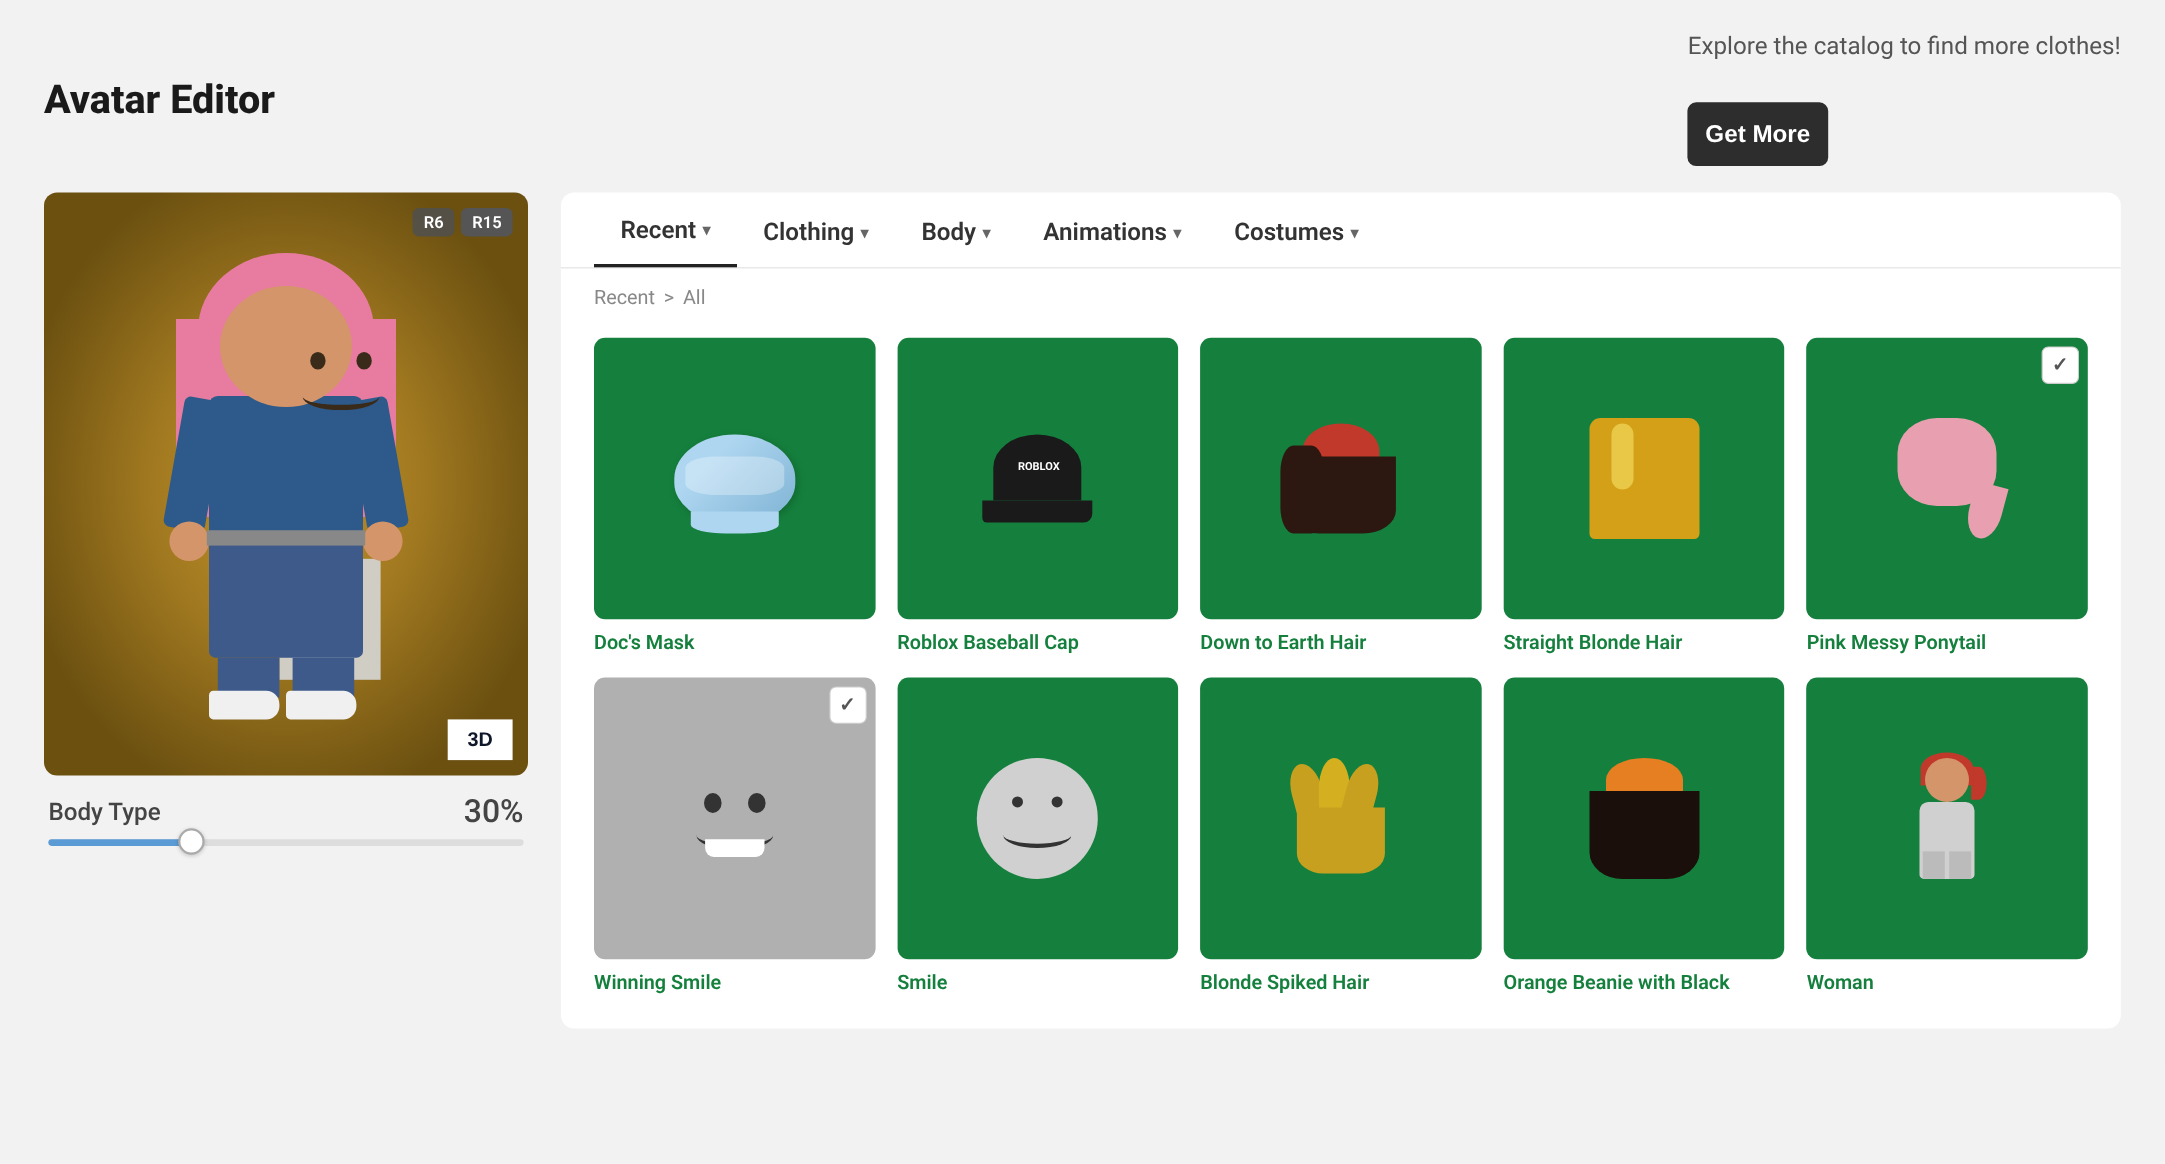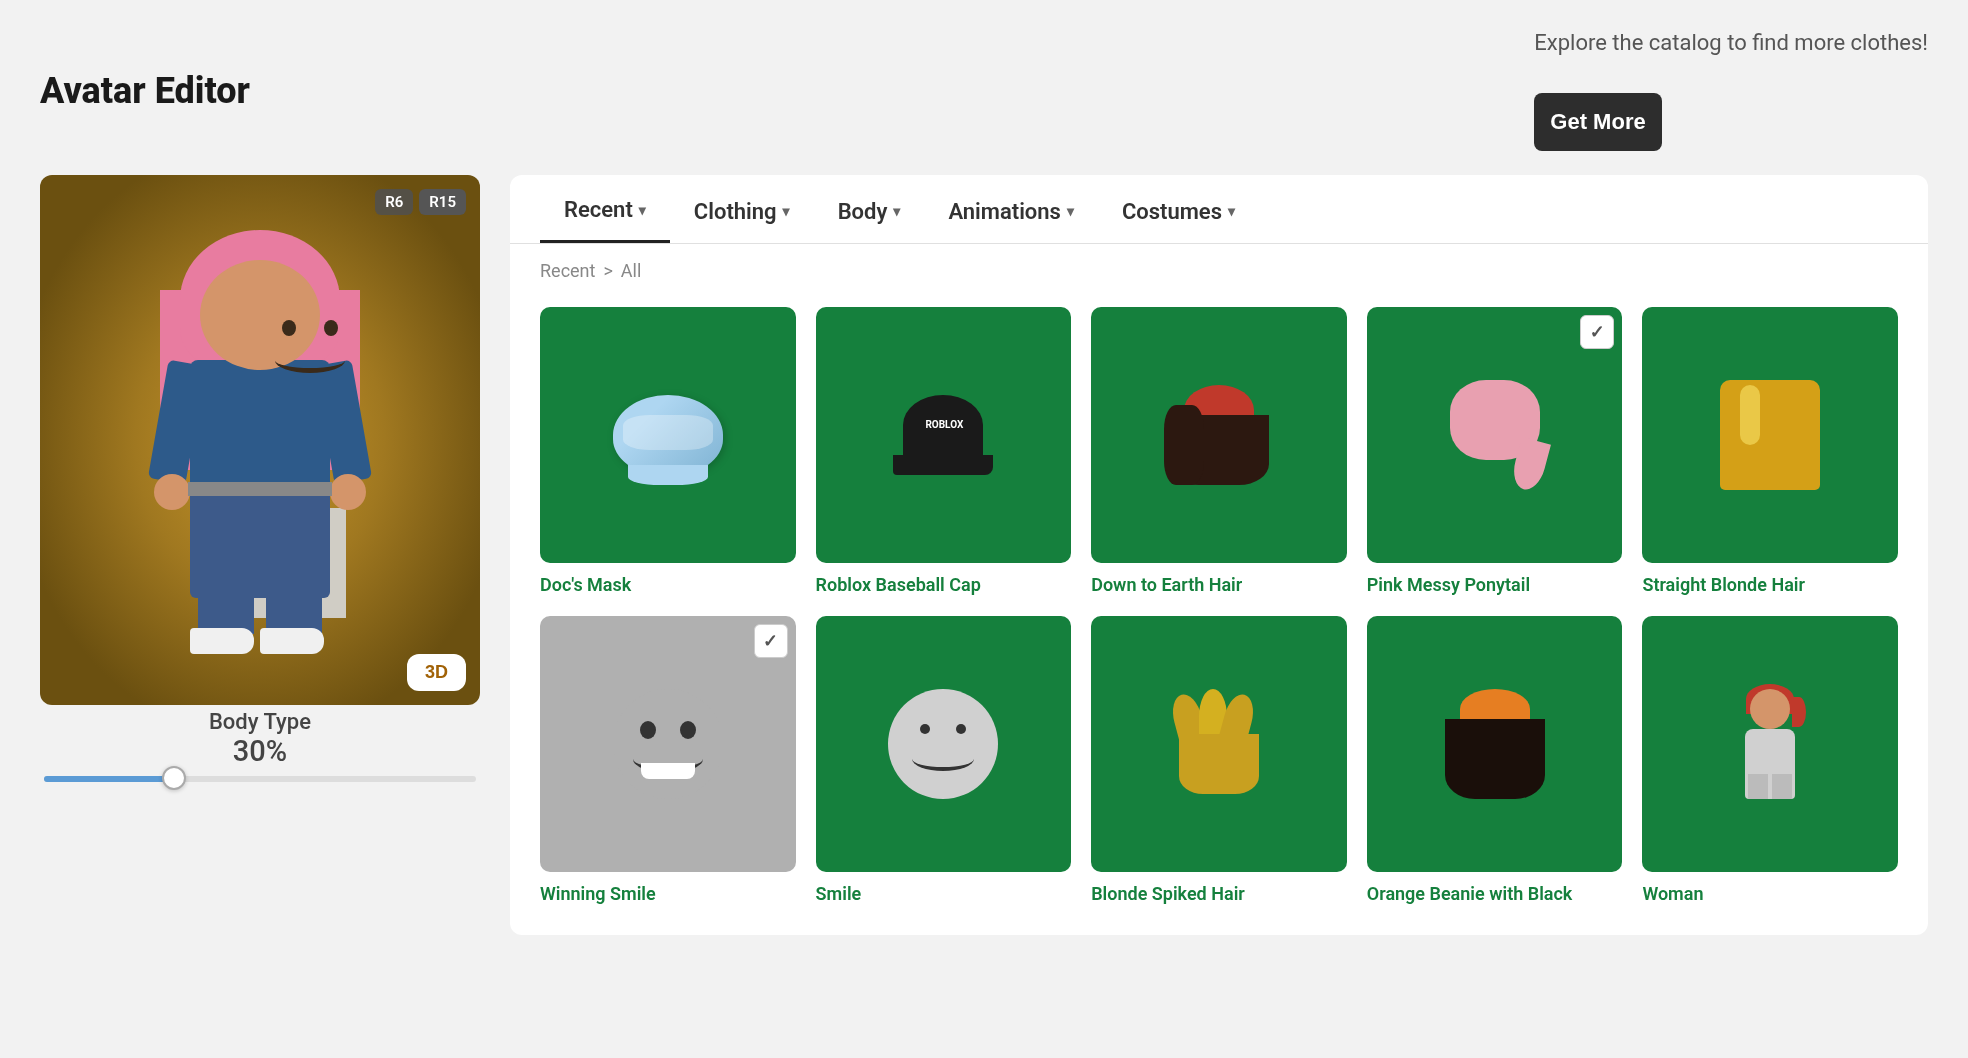--- a/index.html
+++ b/index.html
@@ -79,25 +79,25 @@
       border-radius: 6px;
     }
     .badge.r15 {
       background: #555;
     }
     .avatar-3d-btn {
       position: absolute;
       bottom: 14px;
       right: 14px;
       background: #fff;
-      color: #a16207;
+      color: #0f172a;
       font-size: 18px;
       font-weight: 700;
       padding: 8px 18px;
-      border-radius: 12px;
+      border-radius: 0;
       border: none;
       cursor: pointer;
     }
     
     .avatar-figure {
       width: 220px;
       height: 420px;
       position: relative;
     }
     
@@ -253,23 +253,22 @@
       top: 398px; left: 110px;
       width: 64px; height: 26px;
       background: #f0f0f0;
       border-radius: 4px 12px 12px 4px;
       z-index: 4;
     }
     .body-type-row {
       display: flex;
       align-items: center;
       justify-content: space-between;
-      margin-top: 4px;
+      margin-top: 16px;
       padding: 0 4px;
-      flex-direction: column;
     }
     .body-type-label {
       font-size: 22px;
       color: #444;
       font-weight: 500;
     }
     .body-type-pct {
       font-size: 29px;
       color: #444;
       font-weight: 500;
@@ -797,42 +796,42 @@
                 <div class="dearth-hair-main"></div>
                 <div class="dearth-hair-dark"></div>
                 <div class="dearth-hair-dark2"></div>
               </div>
             </div>
           </div>
           <span class="item-label">Down to Earth Hair</span>
         </div>
 
         <div class="item-card">
-          <div class="item-thumb selected">
-            <div class="item-visual">
-              <div class="pink-pony">
-                <div class="pink-pony-main"></div>
-                <div class="pink-pony-tail"></div>
-              </div>
-            </div>
-          </div>
-          <span class="item-label">Pink Messy Ponytail</span>
-        </div>
-
-        <div class="item-card">
           <div class="item-thumb">
             <div class="item-visual">
               <div class="blonde-hair">
                 <div class="blonde-hair-main">
                   <div class="blonde-hair-shine"></div>
                 </div>
               </div>
             </div>
           </div>
           <span class="item-label">Straight Blonde Hair</span>
+        </div>
+
+        <div class="item-card">
+          <div class="item-thumb selected">
+            <div class="item-visual">
+              <div class="pink-pony">
+                <div class="pink-pony-main"></div>
+                <div class="pink-pony-tail"></div>
+              </div>
+            </div>
+          </div>
+          <span class="item-label">Pink Messy Ponytail</span>
         </div>
 
         <div class="item-card">
           <div class="item-thumb selected" style="background:#b0b0b0;">
             <div class="item-visual">
               <div class="smile-face">
                 <div class="smile-eyes">
                   <div class="smile-eye"></div>
                   <div class="smile-eye"></div>
                 </div>

